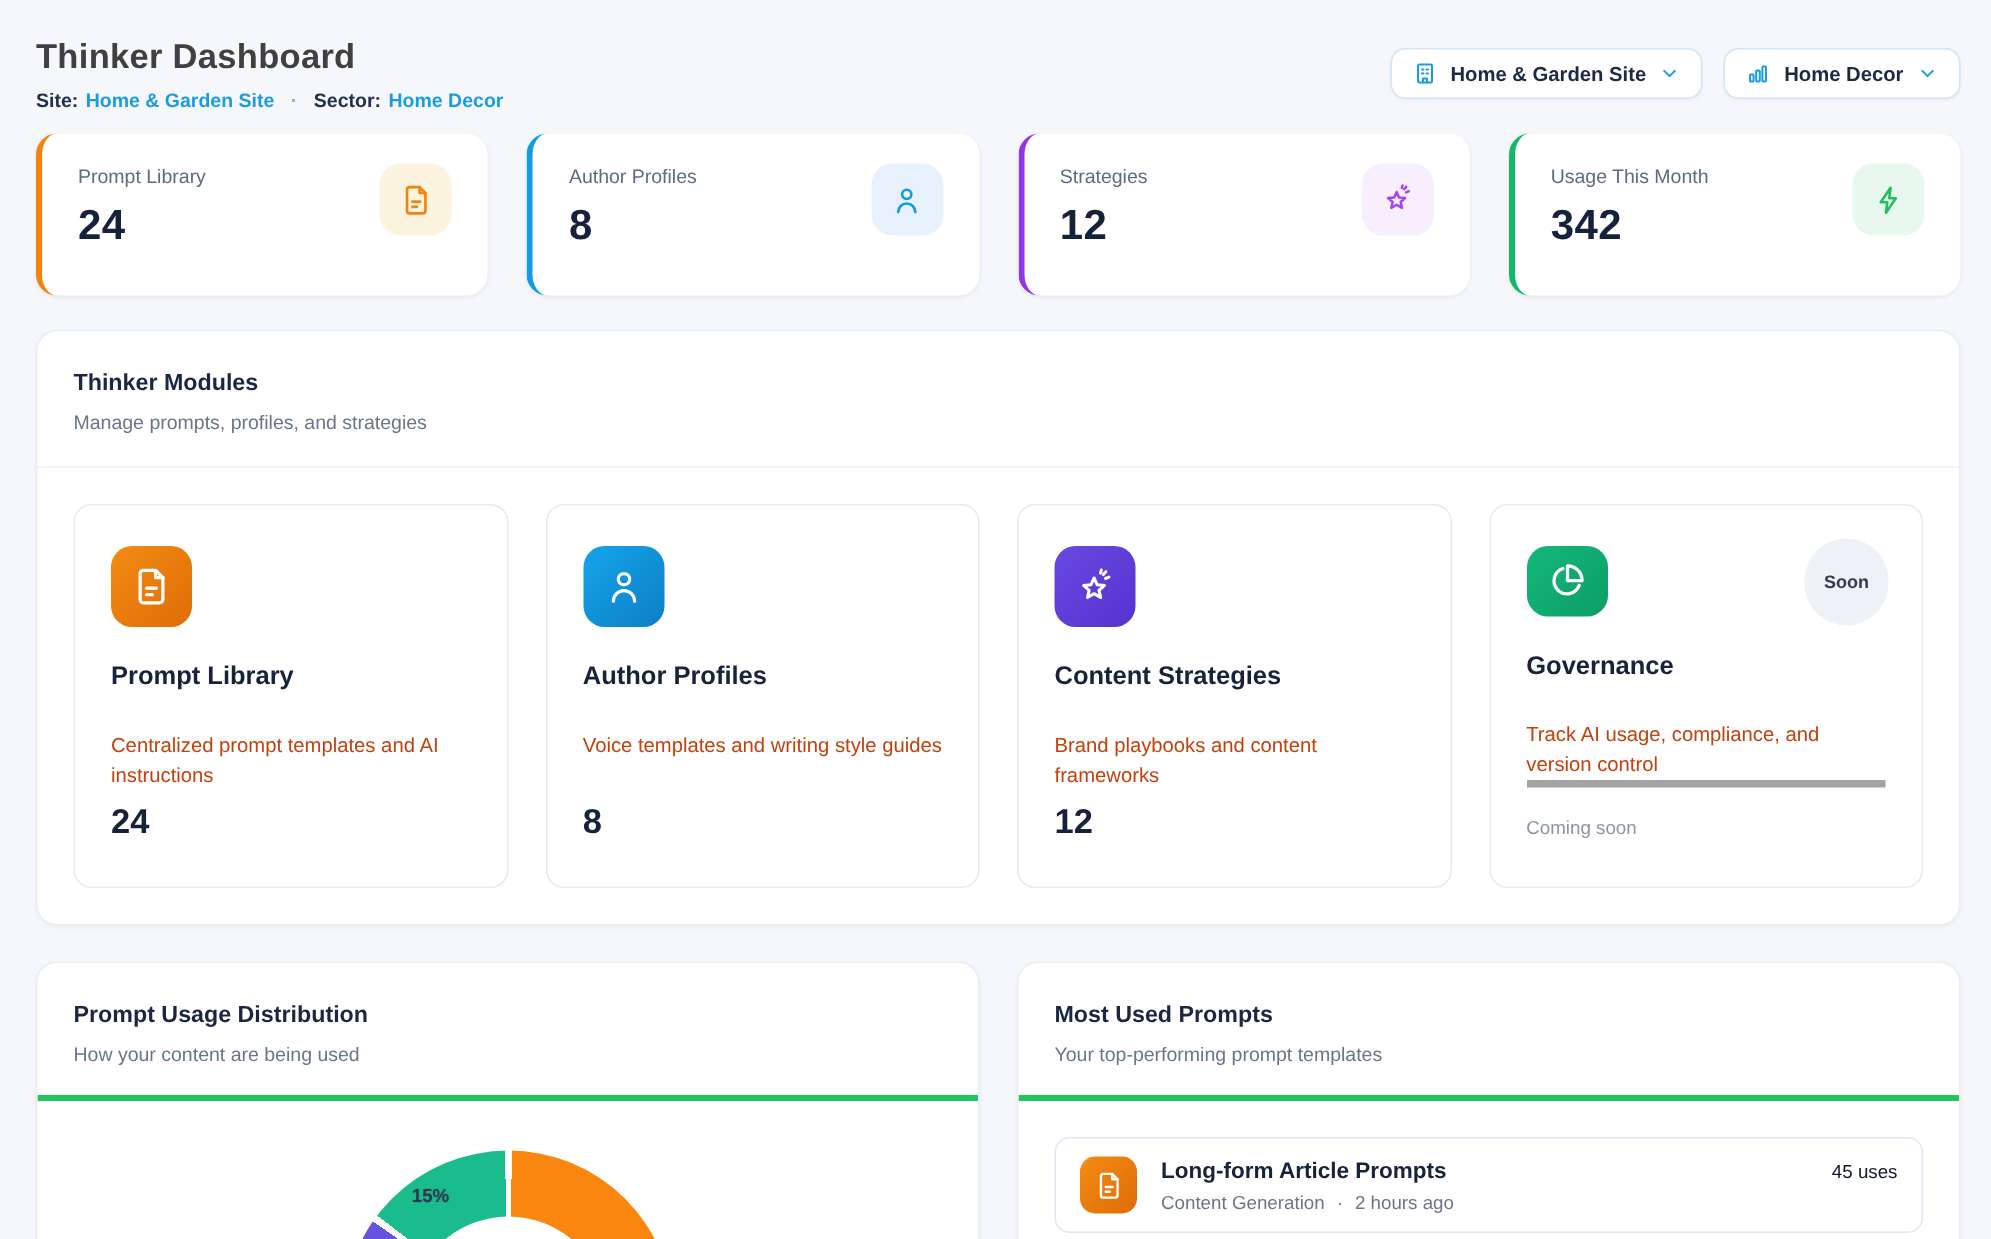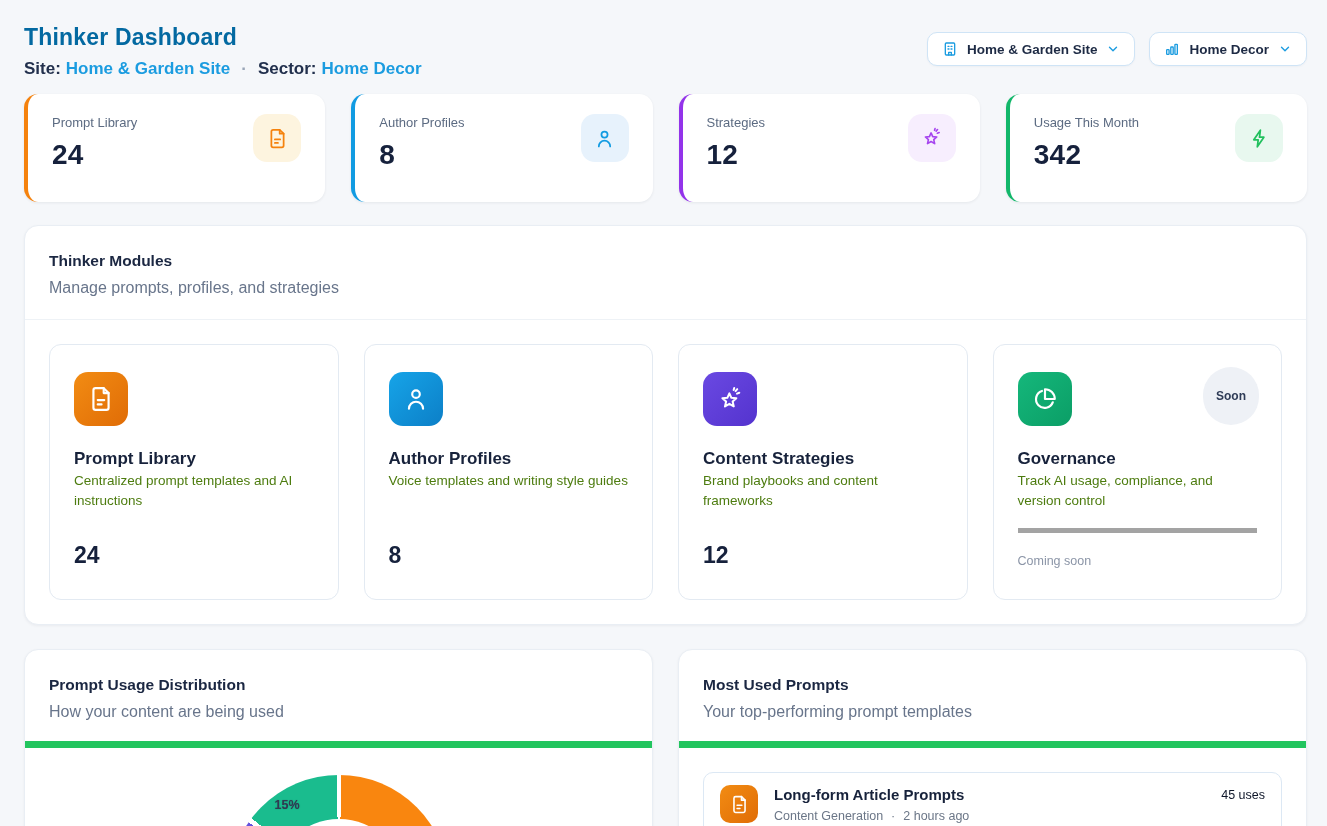--- a/index.html
+++ b/index.html
@@ -6,22 +6,22 @@
   html,body { width:1327px; height:826px; overflow:hidden; }
   body {
     font-family:"Liberation Sans","DejaVu Sans",sans-serif;
     background:#f5f7fa;
     color:#182338;
   }
   .page { width:1327px; height:826px; padding:24px 20px 0 24px; }
 
   
   .header { display:flex; justify-content:space-between; align-items:flex-start; }
-  .page-title { font-size:23px; font-weight:700; letter-spacing:.2px; color:#0369a1; }
-  .meta { margin-top:8px; font-size:17px; font-weight:700; color:#22304d; display:flex; align-items:center; gap:5px; }
+  .page-title { font-size:23px; font-weight:700; letter-spacing:.2px; color:#404040; }
+  .meta { margin-top:8px; font-size:13px; font-weight:700; color:#22304d; display:flex; align-items:center; gap:5px; }
   .meta a { color:#1b9ce0; text-decoration:none; font-weight:700; cursor:pointer; }
   .meta .dot { color:#9aa6b8; margin:0 6px; font-weight:700; }
   .selectors { display:flex; gap:14px; margin-top:8px; }
   .selector-btn {
     display:flex; align-items:center; gap:9px;
     background:#fff; border:1px solid #cfe4f6; border-radius:10px;
     padding:8px 14px; font-size:13.5px; font-weight:700; color:#1d2a44;
     cursor:pointer; box-shadow:0 1px 2px rgba(20,40,80,.04);
   }
   .selector-btn svg { display:block; }
@@ -49,52 +49,52 @@
   .t-purple { background:#f7eefe; color:#a644ef; }
   .t-green  { background:#e8f8ef; color:#22c05e; }
 
   
   .panel {
     background:#fff; border:1px solid #e9eef4; border-radius:14px;
     box-shadow:0 1px 3px rgba(15,23,42,.05); margin-top:23px;
   }
   .panel-head { padding:26px 24px 22px; border-bottom:1px solid #eef2f6; }
   .panel-title { font-size:15.5px; font-weight:700; color:#1b2742; }
-  .panel-sub { font-size:16px; color:#68758b; margin-top:9px; }
+  .panel-sub { font-size:13px; color:#68758b; margin-top:9px; }
   .modules { display:grid; grid-template-columns:repeat(4,1fr); gap:25px; padding:24px; }
   .module-card {
     position:relative; border:1px solid #e3eaf2; border-radius:12px;
     padding:27px 24px 30px; height:256px; display:flex; flex-direction:column;
     background:#fff; cursor:pointer;
   }
   .module-icon {
     width:54px; height:54px; border-radius:14px; color:#fff;
     display:flex; align-items:center; justify-content:center;
   }
   .g-orange { background:linear-gradient(135deg,#f28c13,#e06c06); }
   .g-blue   { background:linear-gradient(135deg,#16a4e8,#0c7fc7); }
   .g-purple { background:linear-gradient(135deg,#6a49e2,#5433ce); }
   .g-green  { background:linear-gradient(135deg,#15b77b,#0b9e66); }
   .module-title { font-size:17px; font-weight:700; color:#17223b; margin-top:23px; }
-  .module-desc { font-size:13.5px; color:#4d7c0f; line-height:1.5; margin-top:2px; }
+  .module-desc { font-size:13.5px; color:#c2410c; line-height:1.5; margin-top:26px; }
   .module-count { font-size:23px; font-weight:700; color:#16213c; margin-top:auto; }
   .module-footer { margin-top:auto; border-top:5px solid #a3a3a3; padding-top:18px; }
   .coming-soon { font-size:12.5px; color:#8b95a7; }
   .soon-badge {
     position:absolute; top:22px; right:22px; background:#eef1f6; color:#2f3c57;
     font-size:12px; font-weight:700; padding:22px 13px; border-radius:999px;
   }
 
   
   .bottom { display:grid; grid-template-columns:1fr 1fr; gap:25px; margin-top:24px; }
   .bcard {
     background:#fff; border:1px solid #e9eef4; border-radius:14px;
     box-shadow:0 1px 3px rgba(15,23,42,.05); height:420px; position:relative; overflow:hidden;
   }
-  .bcard-head { padding:26px 24px 20px; border-bottom:7px solid #22c55e; }
+  .bcard-head { padding:26px 24px 20px; border-bottom:4px solid #22c55e; }
 
   
   .donut {
     position:absolute; left:calc(50% - 110px); top:125px;
     width:220px; height:220px; border-radius:50%;
   }
   .donut::after {
     content:""; position:absolute; left:44px; top:44px; width:132px; height:132px;
     background:#fff; border-radius:50%;
   }

